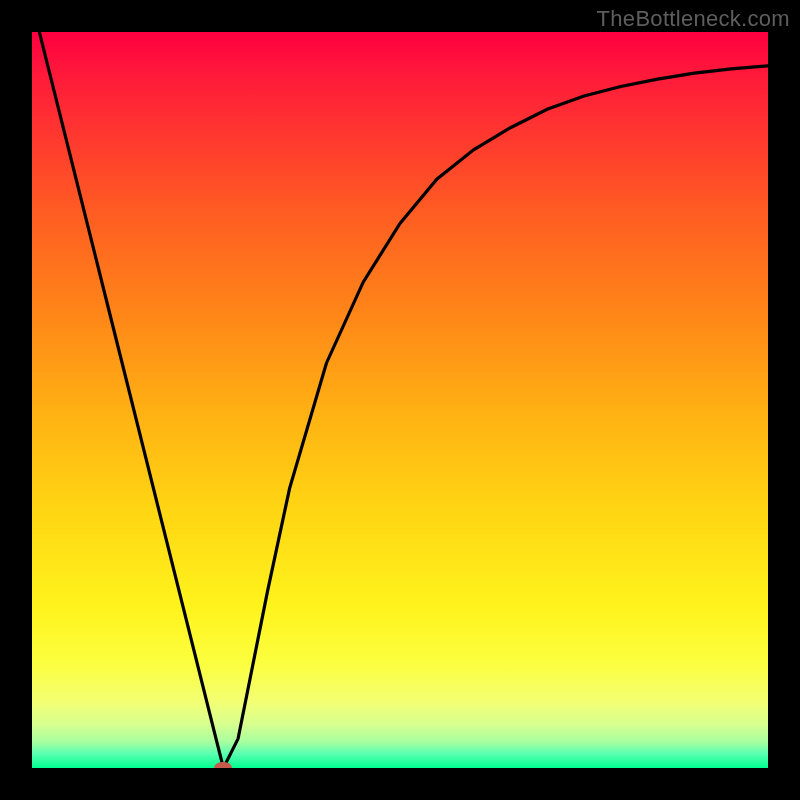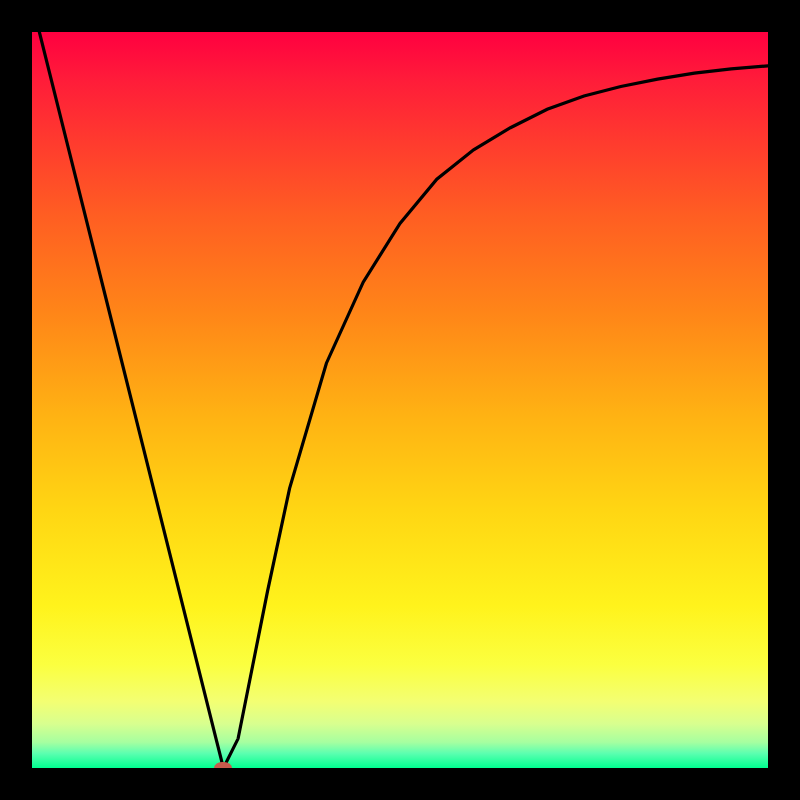--- a/index.html
+++ b/index.html
@@ -76,13 +76,14 @@
 <body>
 
 <div class="frame">
   <div class="plot">
     <div class="gradient"></div>
     <svg class="curve" viewBox="0 0 736 736" preserveAspectRatio="none">
       <path fill="none" stroke="#000" stroke-width="3.2" stroke-linecap="round" d="M0.0 -29.4 L36.8 117.8 L73.6 265.0 L110.4 412.2 L147.2 559.4 L184.0 706.6 L191.4 736.0 L206.1 706.6 L220.8 633.0 L235.5 559.4 L257.6 456.3 L294.4 331.2 L331.2 250.2 L368.0 191.4 L404.8 147.2 L441.6 117.8 L478.4 95.7 L515.2 77.3 L552.0 64.0 L588.8 54.5 L625.6 47.1 L662.4 41.2 L699.2 36.8 L736.0 33.9"></path>
     </svg>
     <div class="marker" style="left: 191.36px; top: 736px;"></div>
   </div>
+  <div class="watermark">TheBottleneck.com</div>
 </div>
 
 </body></html>

